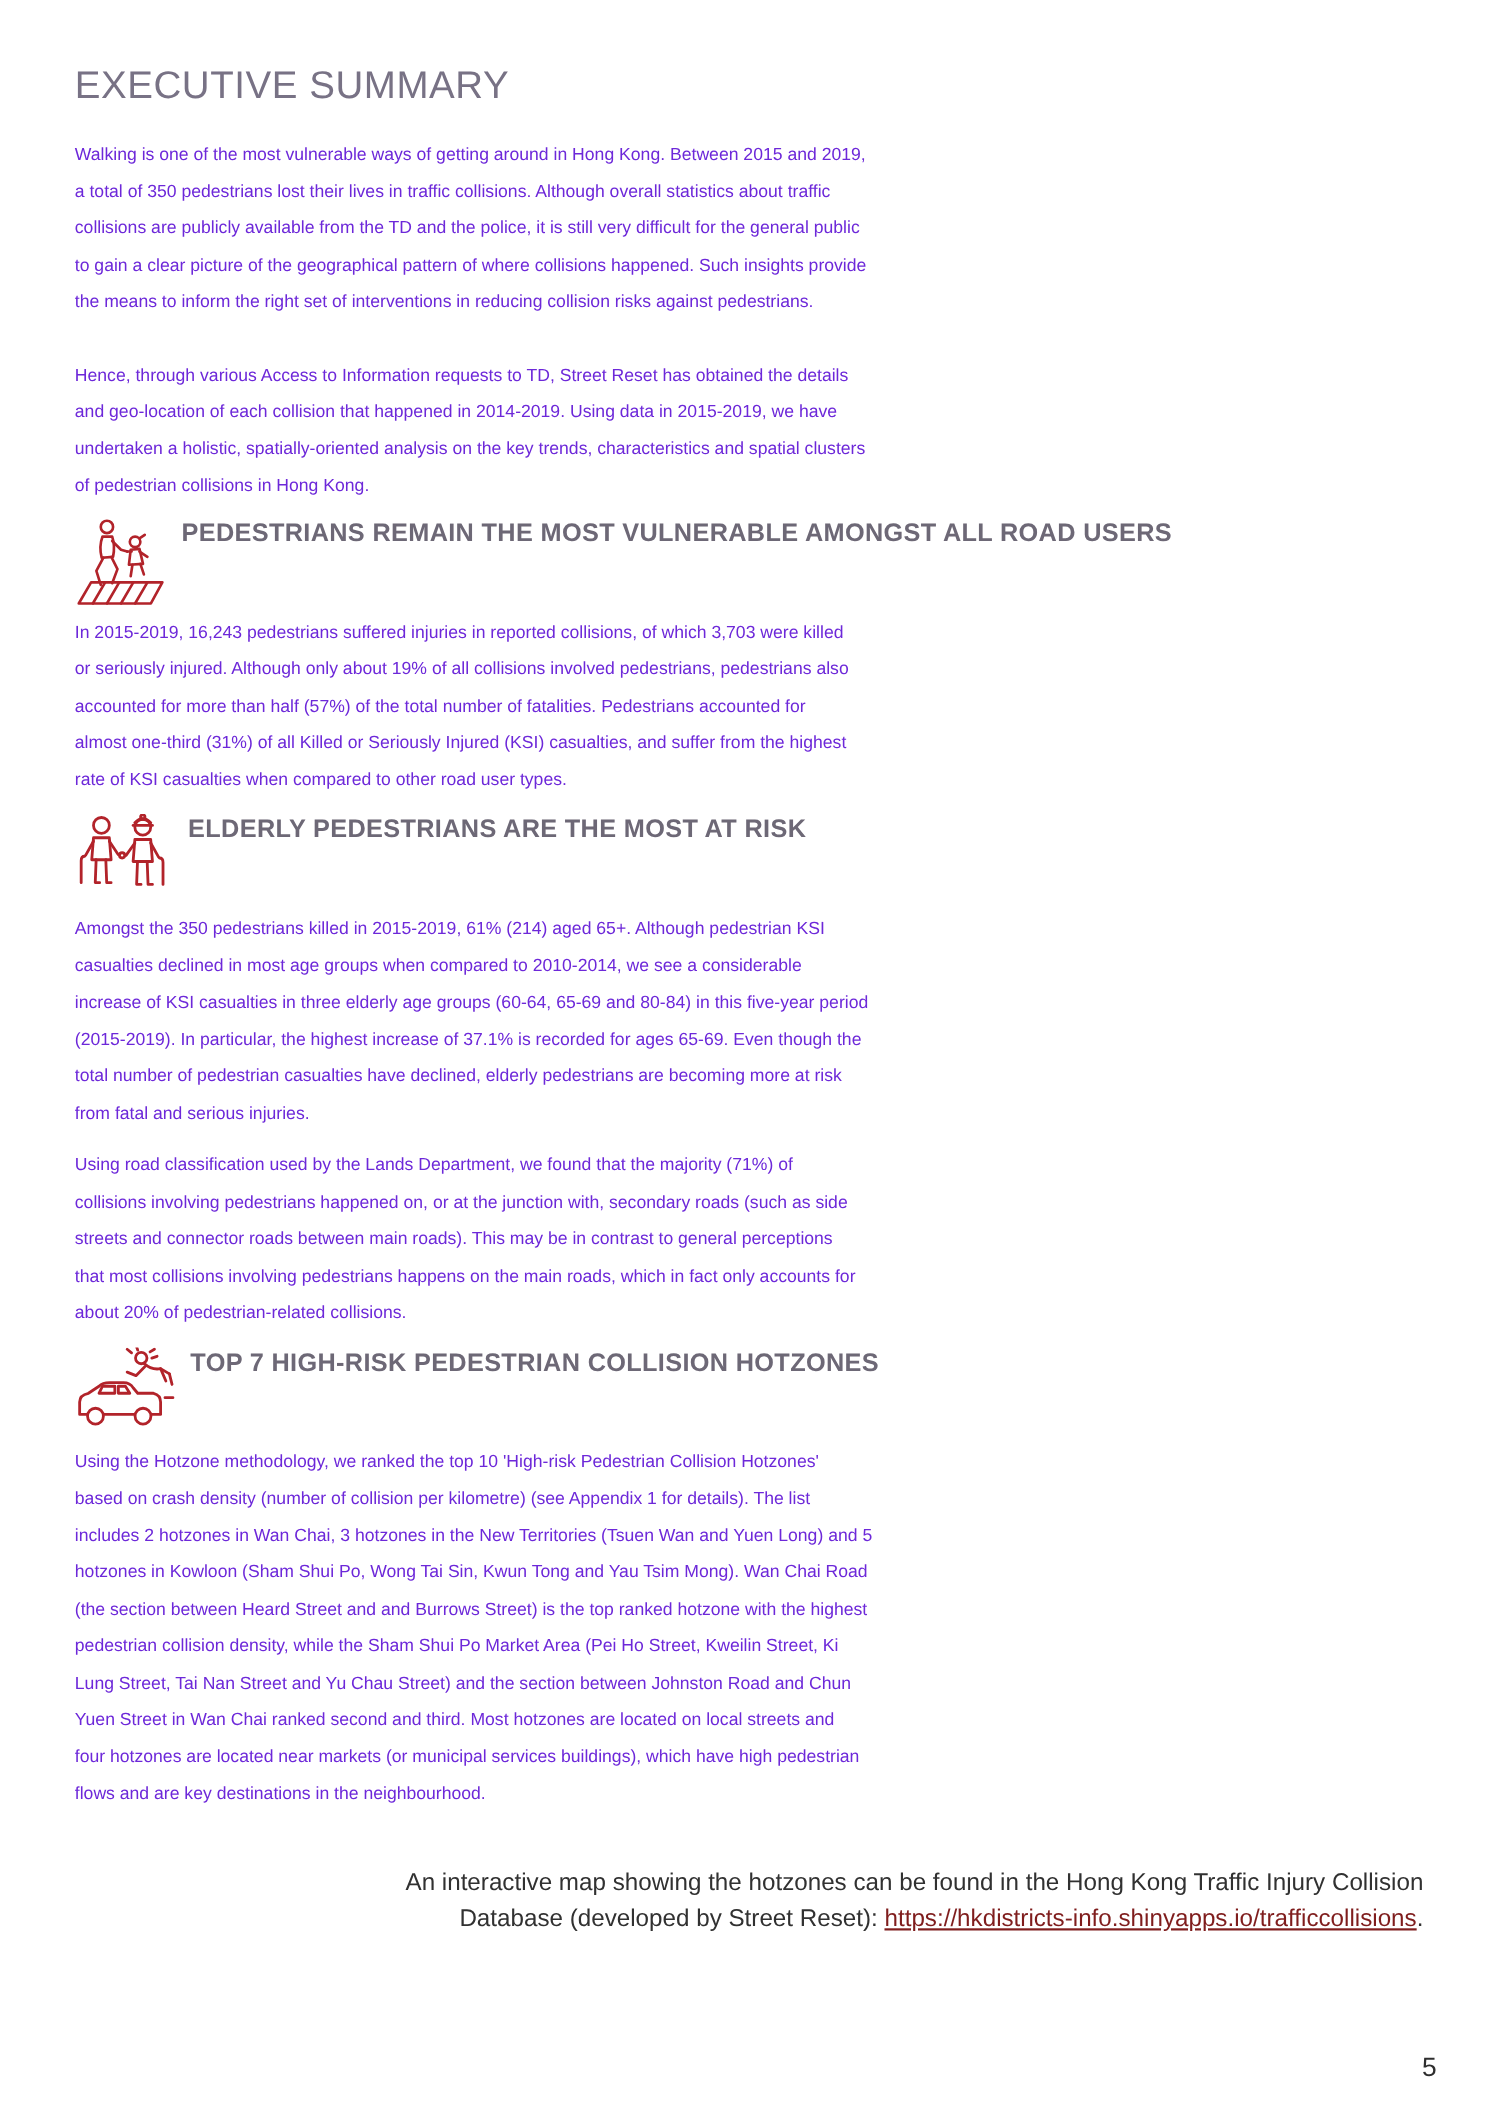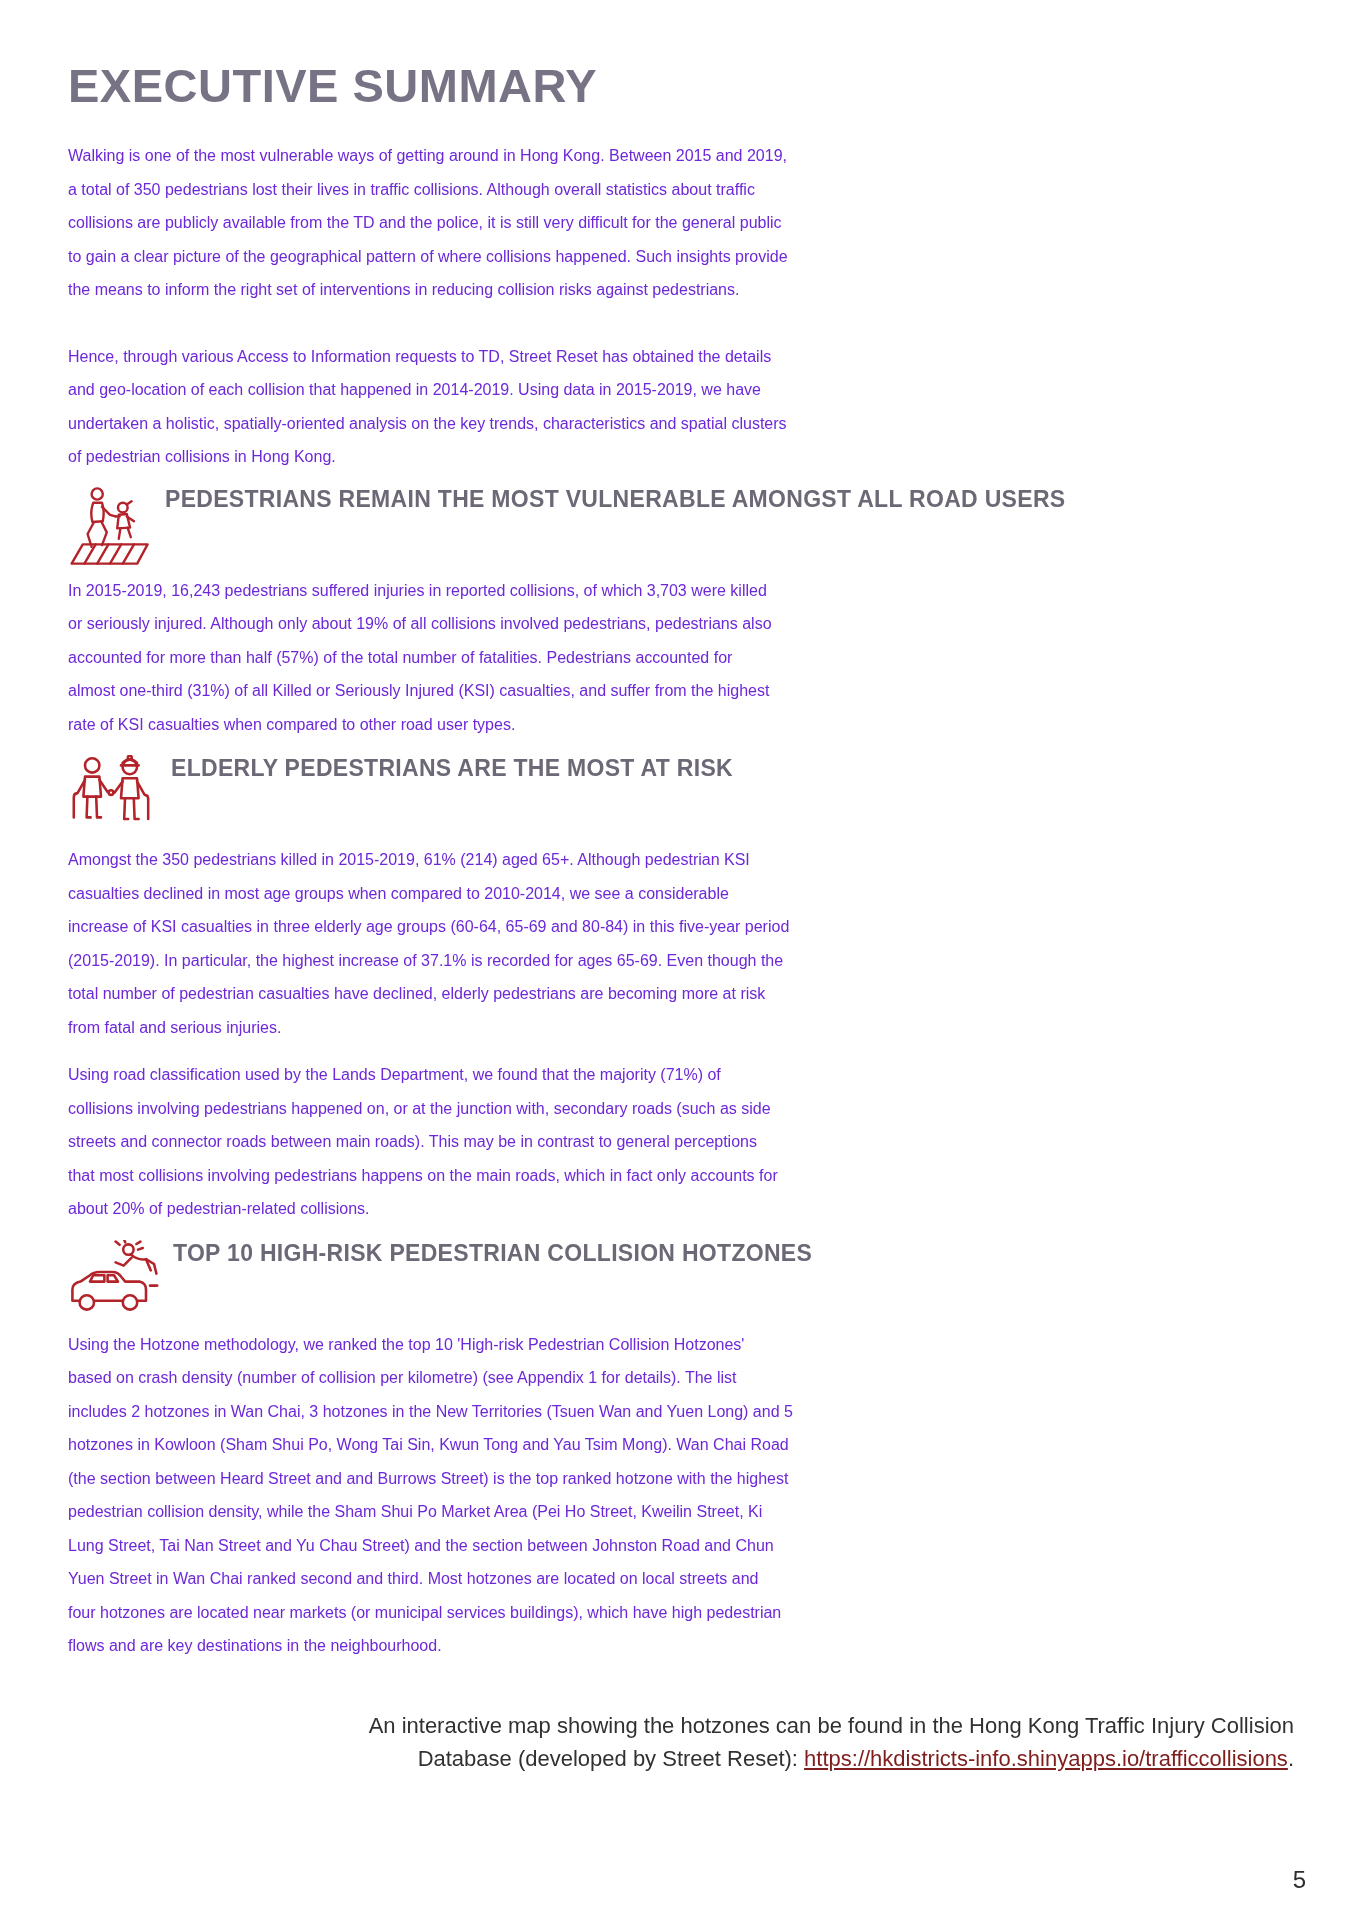--- a/index.html
+++ b/index.html
@@ -12,22 +12,22 @@
     color: #303030;
     overflow: hidden;
   }
   .page {
     padding: 58px 64px 0 68px;
     width: 100%;
     height: 100%;
     position: relative;
   }
   .doc-title {
-    font-size: 47px;
-    font-weight: bold;
+    font-size: 35px;
+    font-weight: normal;
     letter-spacing: 0.5px;
     color: #787285;
     margin-bottom: 26px;
   }
   .para {
     font-size: 16px;
     line-height: 33.5px;
     color: #6d28d9;
     white-space: pre-line;
     margin-bottom: 33px;
@@ -171,21 +171,21 @@
           <path d="M96,24 L102,38"></path>
           <path d="M106,30 L109,42"></path>
           <path d="M4,76 V62 Q4,54 14,52 L26,44 Q30,40 38,40 H54 Q61,40 65,46 L70,52 H88 Q96,54 96,62 V76 H4 Z"></path>
           <path d="M30,44 H44 V52 H26 Z"></path>
           <path d="M48,44 H56 L61,52 H48 Z"></path>
           <circle cx="22" cy="78" r="9" fill="#ffffff"></circle>
           <circle cx="76" cy="78" r="9" fill="#ffffff"></circle>
           <path d="M101,57 L110,57"></path>
         </g>
       </svg>
-      <div class="sec-heading">TOP 10 HIGH-RISK PEDESTRIAN COLLISION HOTZONES</div>
+      <div class="sec-heading">TOP 7 HIGH-RISK PEDESTRIAN COLLISION HOTZONES</div>
     </div>
     <p class="para">Using the Hotzone methodology, we ranked the top 10 'High-risk Pedestrian Collision Hotzones'
 based on crash density (number of collision per kilometre) (see Appendix 1 for details). The list
 includes 2 hotzones in Wan Chai, 3 hotzones in the New Territories (Tsuen Wan and Yuen Long) and 5
 hotzones in Kowloon (Sham Shui Po, Wong Tai Sin, Kwun Tong and Yau Tsim Mong). Wan Chai Road
 (the section between Heard Street and and Burrows Street) is the top ranked hotzone with the highest
 pedestrian collision density, while the Sham Shui Po Market Area (Pei Ho Street, Kweilin Street, Ki
 Lung Street, Tai Nan Street and Yu Chau Street) and the section between Johnston Road and Chun
 Yuen Street in Wan Chai ranked second and third. Most hotzones are located on local streets and
 four hotzones are located near markets (or municipal services buildings), which have high pedestrian

